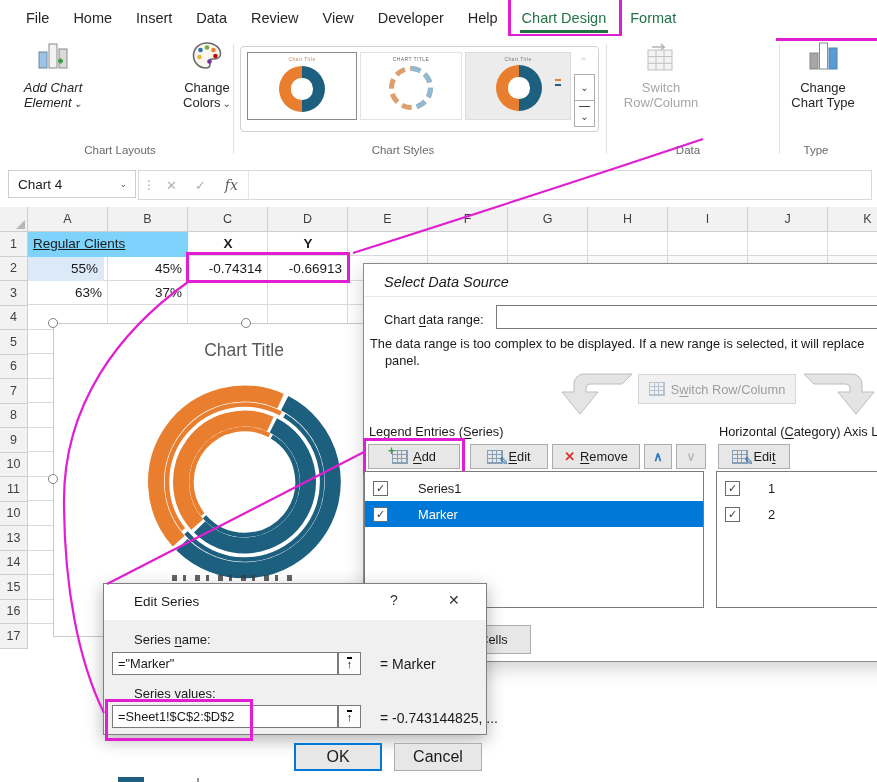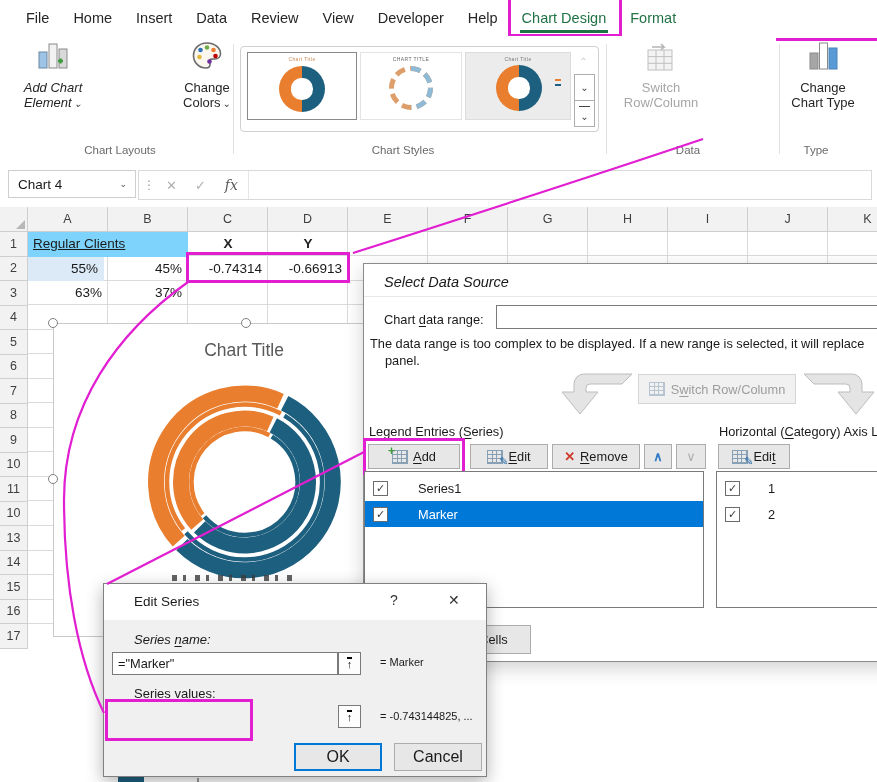--- a/index.html
+++ b/index.html
@@ -86,30 +86,30 @@
   .plus{position:absolute;left:-5px;top:-7px;color:#3e9b3e;font-weight:bold;font-size:12px;}
   .pencil{position:absolute;right:-6px;bottom:-5px;color:#2f6fa8;font-size:11px;}
   .redx{color:#d0392b;font-weight:bold;font-size:13px;}
   .listbox{position:absolute;background:#fff;border:1px solid #7a7a7a;box-sizing:border-box;}
   .lrow{position:relative;height:26px;display:flex;align-items:center;padding-left:8px;}
   .lrow.sel{background:#0078D7;color:#fff;}
   .cbx{width:15px;height:15px;background:#fff;border:1px solid #6b6b6b;box-sizing:border-box;font-size:11px;line-height:13px;text-align:center;color:#3a3a3a;margin-right:30px;flex:0 0 auto;}
   .cat .cbx{margin-right:28px;}
   #sds-cells{left:92px;top:361px;width:75px;height:29px;}
 
-  #eds{left:103px;top:583px;width:384px;height:194px;background:#f0f0f0;border:1px solid #808080;box-shadow:0 5px 16px rgba(0,0,0,.3);z-index:5;box-sizing:border-box;font-size:13px;color:#1a1a1a;}
+  #eds{left:103px;top:583px;width:384px;height:152px;background:#f0f0f0;border:1px solid #808080;box-shadow:0 5px 16px rgba(0,0,0,.3);z-index:5;box-sizing:border-box;font-size:13px;color:#1a1a1a;}
   #eds-titlebar{left:0;top:0;width:382px;height:36px;background:#fff;}
   #eds-title{left:30px;top:10px;font-size:13.5px;}
   #eds-help{left:286px;top:8px;font-size:14px;color:#333;}
   #eds-close{left:344px;top:8px;font-size:14px;color:#333;}
   .eds-label{position:absolute;left:30px;}
   .eds-input{position:absolute;left:8px;width:226px;height:23px;border:1px solid #7a7a7a;background:#fff;box-sizing:border-box;font-size:12.8px;line-height:21px;padding-left:5px;white-space:nowrap;overflow:hidden;}
   .picker{position:absolute;left:234px;width:23px;height:23px;background:#fdfdfd;border:1px solid #7a7a7a;box-sizing:border-box;display:flex;align-items:center;justify-content:center;}
   .picker span{font-size:11px;font-weight:bold;color:#000;border-top:2px solid #000;line-height:11px;}
-  .eds-result{position:absolute;left:276px;font-size:11px;color:#1a1a1a;white-space:nowrap;}
+  .eds-result{position:absolute;left:276px;font-size:14px;color:#1a1a1a;white-space:nowrap;}
   .dlgbtn{position:absolute;width:88px;height:28px;background:#e7e7e7;border:1px solid #adadad;display:flex;align-items:center;justify-content:center;font-size:16px;box-sizing:border-box;}
   #eds-ok{left:190px;top:159px;border:2px solid #0078D7;}
   #eds-cancel{left:290px;top:159px;}
 
   
   #anno{left:0;top:0;width:877px;height:782px;z-index:6;pointer-events:none;}
   .magbox{position:absolute;border:3px solid var(--magenta);box-sizing:border-box;z-index:6;pointer-events:none;}
   #frag-teal{left:118px;top:777px;width:26px;height:5px;background:#1d5f7e;z-index:1;}
   #frag-gray{left:197px;top:778px;width:2px;height:4px;background:#9a9a9a;z-index:1;}
 </style>
@@ -365,27 +365,28 @@
     <div id="sds-cells" class="wbtn">
         <span>Cells</span>
       </div>
   </div>
 
   <div id="eds" class="abs">
     <div id="eds-titlebar" class="abs"></div>
     <div id="eds-title" class="abs">Edit Series</div>
     <div id="eds-help" class="abs">?</div>
     <div id="eds-close" class="abs">✕</div>
-    <div class="eds-label" style="top:48px;font-style:italic;">Series <u>n</u>ame:</div>
+    <div class="eds-label" style="top:48px;">Series <u>n</u>ame:</div>
     <div class="eds-input" style="top:68px;">="Marker"</div>
     <div class="picker" style="top:68px;">
         <span>↑</span>
       </div>
     <div class="eds-result" style="top:72px;">= Marker</div>
     <div class="eds-label" style="top:102px;">Series <u>v</u>alues:</div>
+    <div class="eds-input" style="top:121px;">=Sheet1!$C$2:$D$2</div>
     <div class="picker" style="top:121px;">
         <span>↑</span>
       </div>
     <div class="eds-result" style="top:126px;">= -0.743144825, ...</div>
     <div class="mag" style="position:absolute;left:1px;top:115px;width:142px;height:36px;"></div>
     <div id="eds-ok" class="dlgbtn">OK</div>
     <div id="eds-cancel" class="dlgbtn">Cancel</div>
   </div>
 
   <div class="magbox" style="left:186px;top:252px;width:164px;height:31px;"></div>

